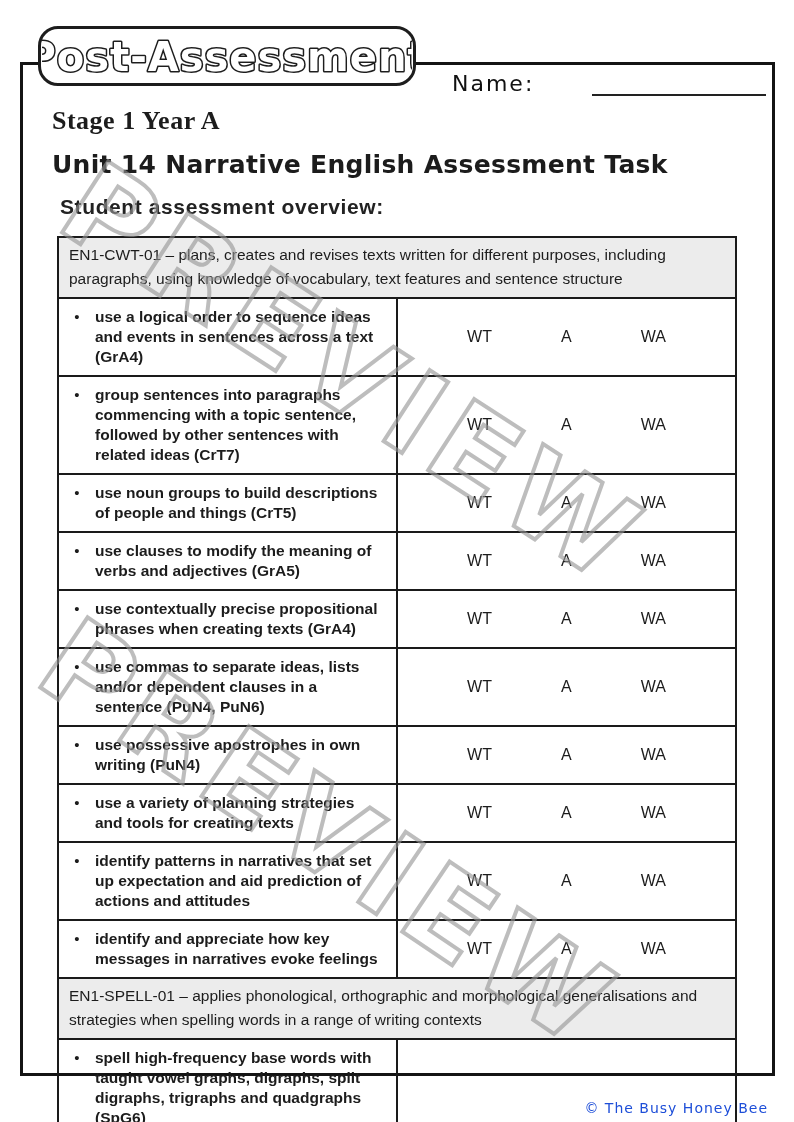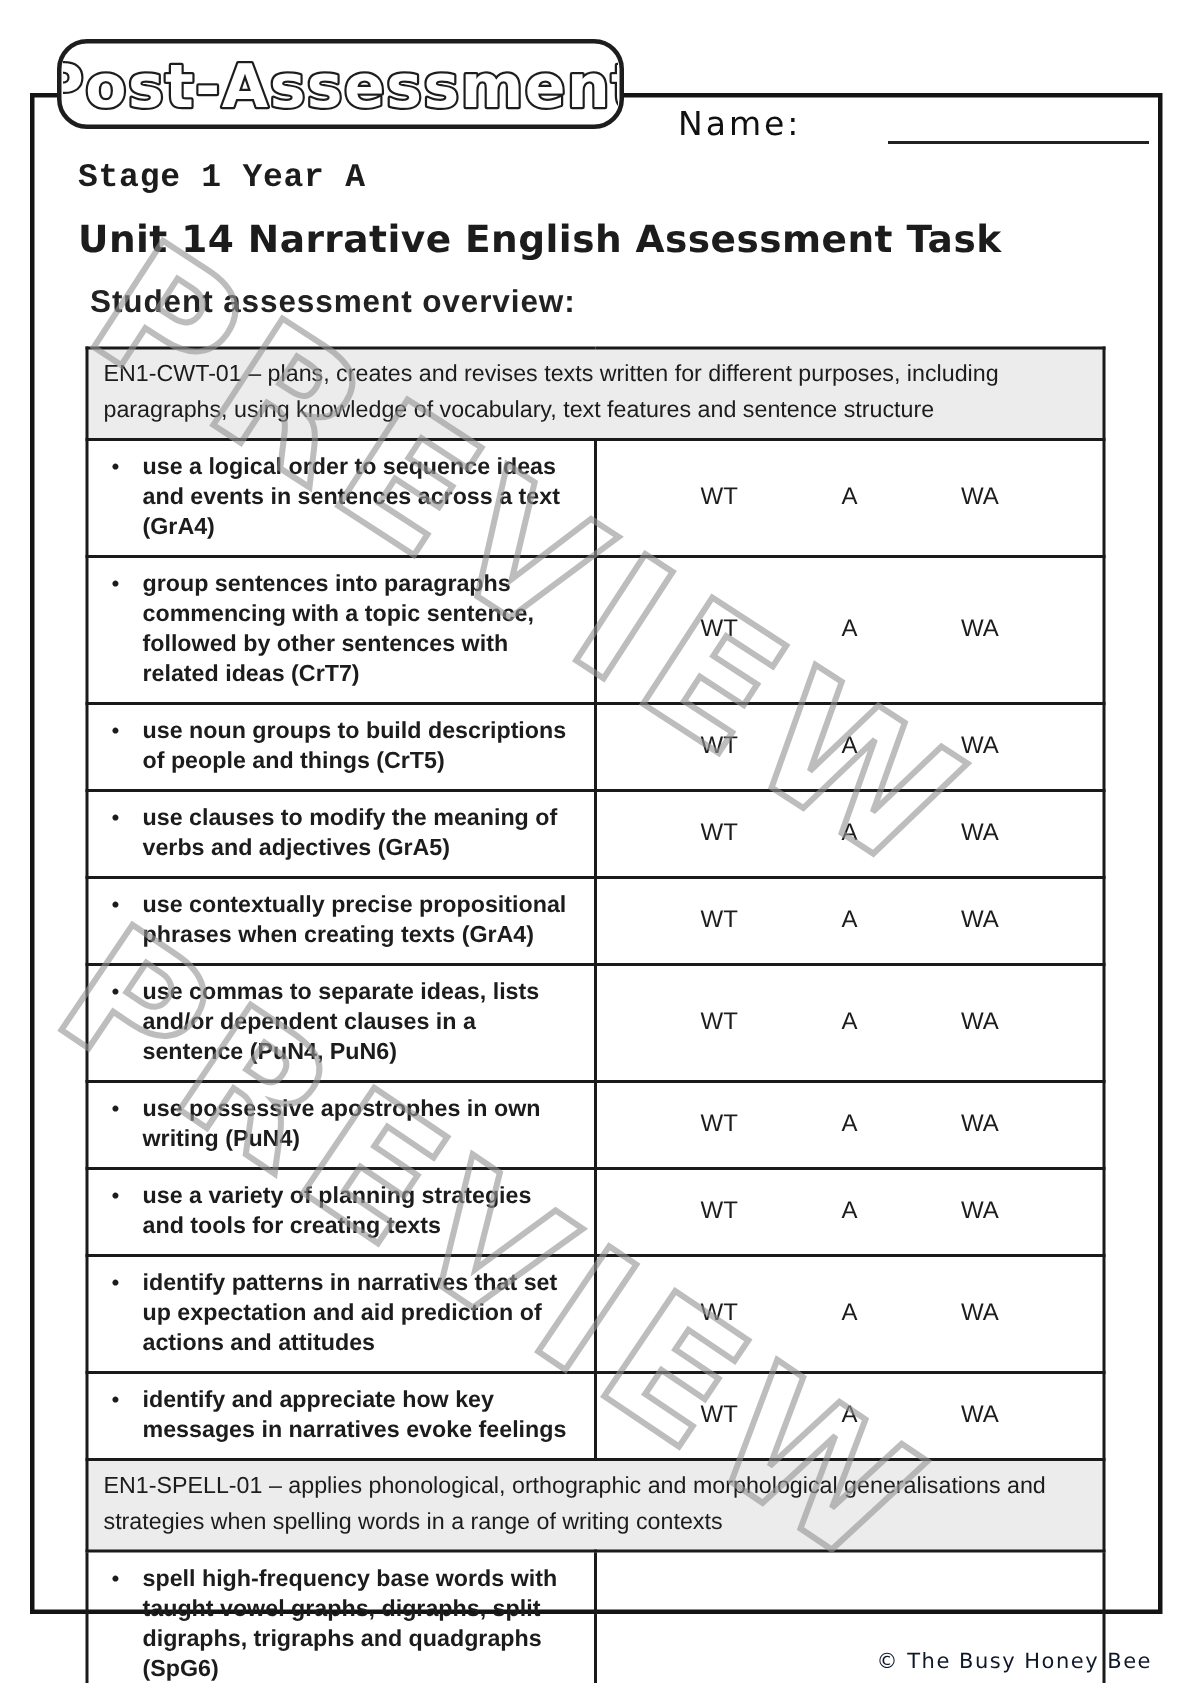--- a/index.html
+++ b/index.html
@@ -38,22 +38,22 @@
   }
   .name-label {
     font-family:"DejaVu Sans","Liberation Sans",sans-serif;
     font-size:22px; letter-spacing:2px; color:#111;
   }
   .name-line { flex:1; border-bottom:2px solid #222; margin-left:10px; height:26px; }
 
   
   .content { position:absolute; left:52px; top:98px; width:692px; z-index:1; }
   .h-stage {
-    font-family:Liberation Mono, monospace;
-    font-weight:800; font-size:22px; letter-spacing:0.5px; margin:8px 0 14px 0;
+    font-family:Liberation Serif, serif;
+    font-weight:800; font-size:26px; letter-spacing:0.5px; margin:8px 0 14px 0;
   }
   .h-unit {
     font-family:"DejaVu Sans","Liberation Sans",sans-serif;
     font-weight:700; font-size:25px; letter-spacing:0.3px; margin:0 0 16px 0;
   }
   .overview {
     font-size:21px; font-weight:700; letter-spacing:0.6px; color:#222;
     margin:2px 0 17px 8px;
   }
 
@@ -77,21 +77,21 @@
   td.rating-cell { width:162px; }
   .rating-flex {
     display:flex; justify-content:space-evenly; align-items:flex-start;
     font-size:16px; line-height:20px;
   }
 
   
   .copyright {
     position:absolute; right:26px; bottom:6px;
     font-family:"DejaVu Sans","Liberation Sans",sans-serif;
-    font-size:14px; letter-spacing:1px; color:#0f172a; z-index:2;
+    font-size:14px; letter-spacing:1px; color:#1d4ed8; z-index:2;
   }
 
   
   .watermark {
     position:absolute; z-index:9; pointer-events:none;
     font-family:"DejaVu Sans","Liberation Sans",sans-serif;
     font-weight:700; font-size:116px; letter-spacing:10px;
     color:transparent;
     -webkit-text-stroke:4px rgba(148,148,148,0.62);
     transform-origin:left top; white-space:nowrap;

